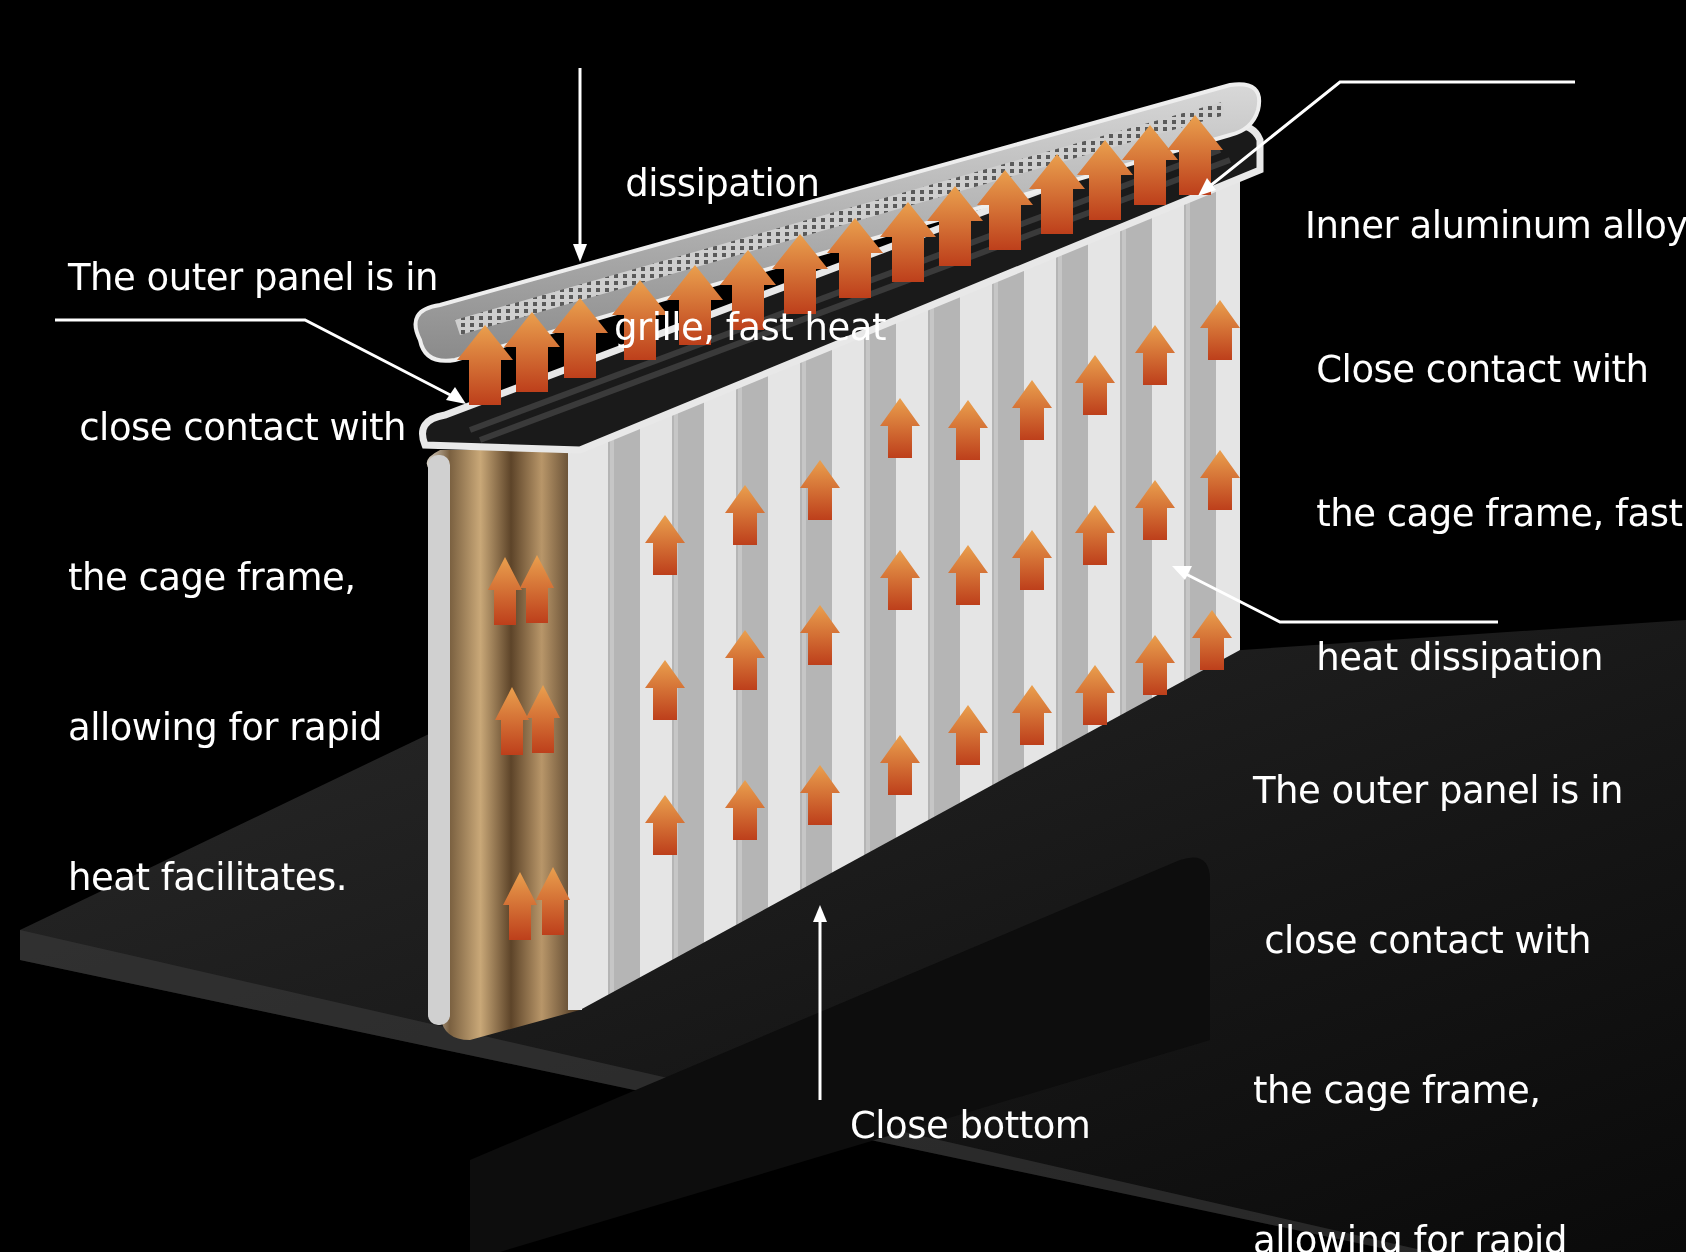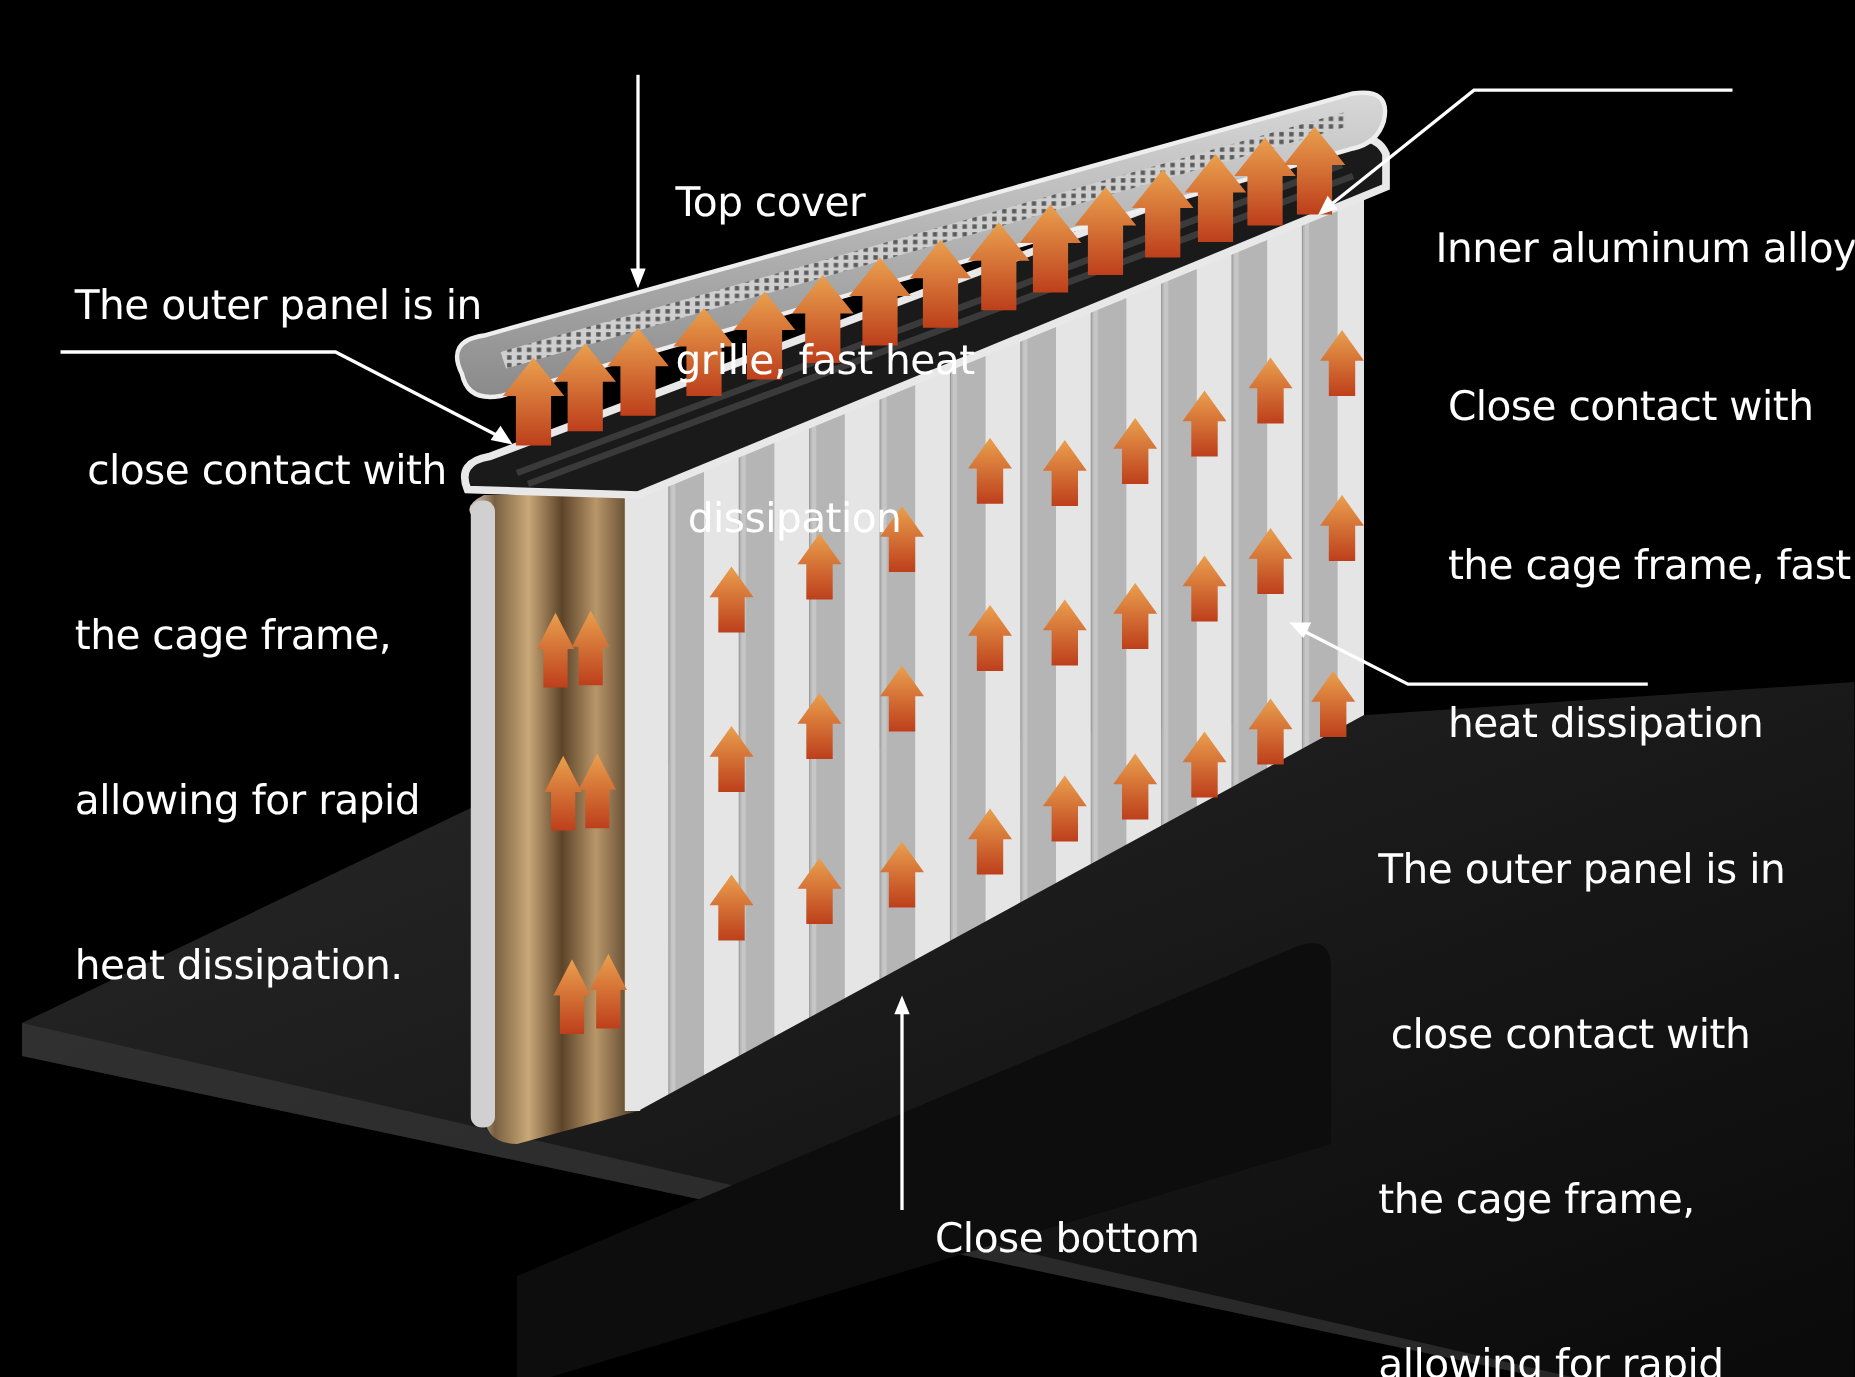--- a/index.html
+++ b/index.html
@@ -233,31 +233,30 @@
   <g fill="#ffffff">
     <polygon points="580,262 573,244 587,244"></polygon>
     <polygon points="466,404 446,400 455,387"></polygon>
     <polygon points="1198,196 1207,178 1216,190"></polygon>
     <polygon points="1172,566 1192,566 1185,580"></polygon>
     <polygon points="820,905 813,922 827,922"></polygon>
   </g>
 </svg>
 
 <div class="callout" style="left:614px; top:64px; line-height:48px;">
-  <span class="line">Top cover</span>
+  <span class="line"> dissipation</span>
   <span class="line">grille, fast heat</span>
-  <span class="line"> dissipation</span>
 </div>
 
 <div class="callout" style="left:68px; top:153px; line-height:50px;">
   <span class="line">The outer panel is in</span>
   <span class="line"> close contact with</span>
   <span class="line">the cage frame,</span>
   <span class="line">allowing for rapid</span>
-  <span class="line">heat dissipation.</span>
+  <span class="line">heat facilitates.</span>
 </div>
 
 <div class="callout" style="left:1305px; top:106px; line-height:48px;">
   <span class="line">Inner aluminum alloy</span>
   <span class="line"> Close contact with</span>
   <span class="line"> the cage frame, fast</span>
   <span class="line"> heat dissipation</span>
 </div>
 
 <div class="callout" style="left:1253px; top:666px; line-height:50px;">

